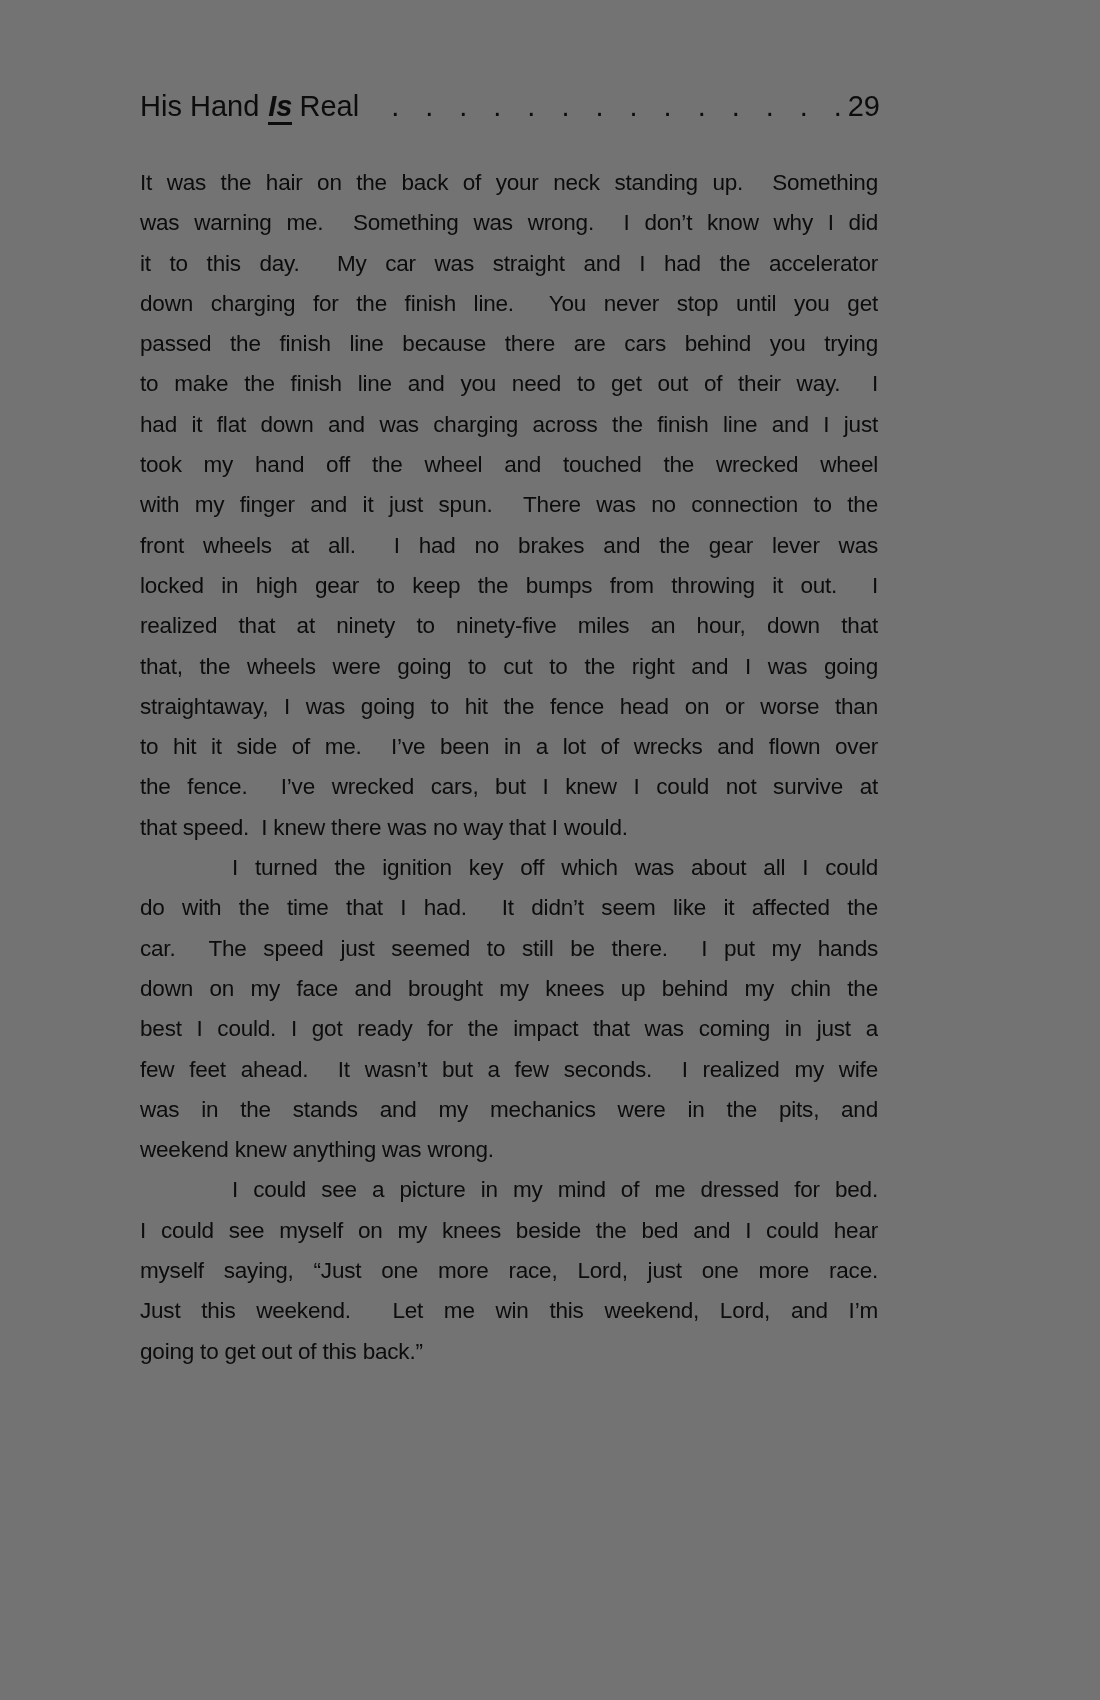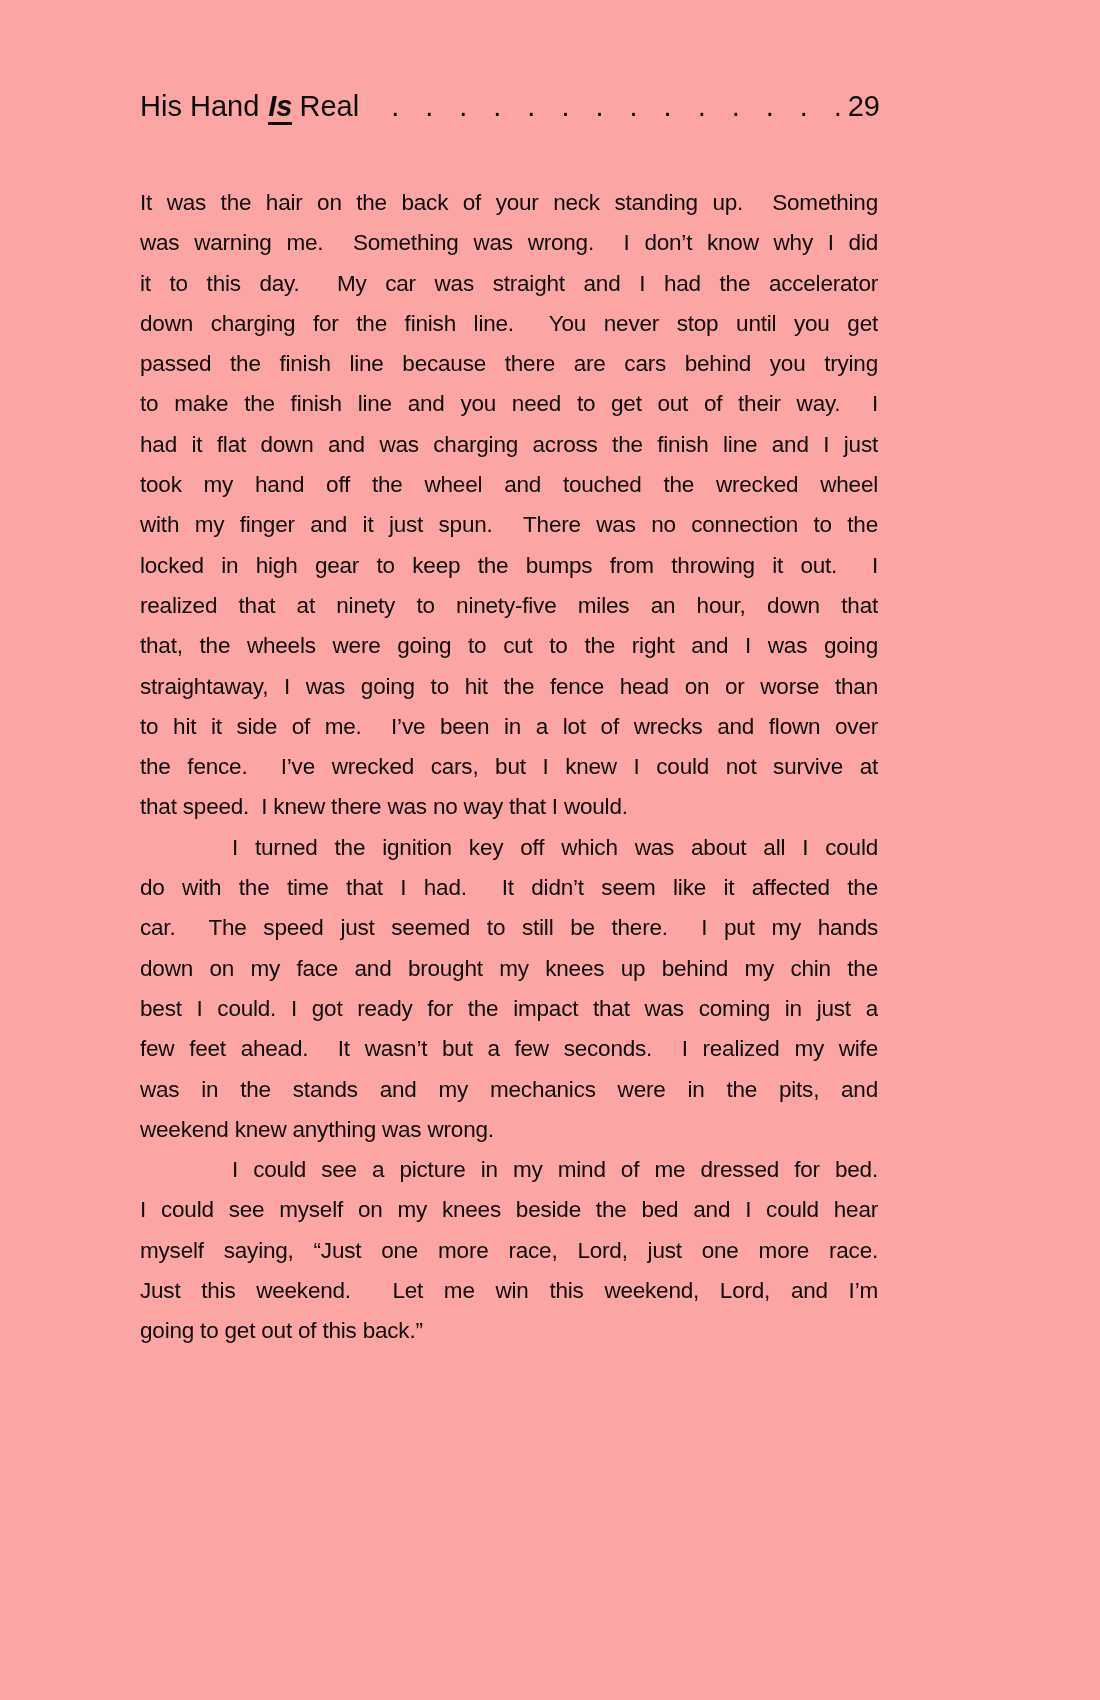--- a/index.html
+++ b/index.html
@@ -4,21 +4,21 @@
 <style>
   html, body {
     margin: 0;
     padding: 0;
     background: #ffffff;
   }
   .page {
     position: relative;
     width: 1100px;
     height: 1700px;
-    background: #fca5a5;
+    background: #737373;
     overflow: hidden;
     font-family: "Liberation Sans", sans-serif;
     color: #0c0c0c;
   }
   .header {
     position: absolute;
     left: 140px;
     top: 86px;
     width: 740px;
     display: flex;
@@ -47,21 +47,20 @@
     margin-left: 2px;
   }
   .bodytext {
     position: absolute;
     left: 140px;
     top: 163px;
     width: 738px;
     font-size: 22.5px;
     letter-spacing: -0.2px;
     line-height: 40.3px;
-    margin-top: 20px;
   }
   .para {
     margin: 0;
   }
   .line {
     height: 40.3px;
     text-align: justify;
     text-align-last: justify;
     overflow: hidden;
   }
@@ -85,20 +84,21 @@
       <div class="para">
         <div class="line">It was the hair on the back of your neck standing up.&nbsp; Something</div>
         <div class="line">was warning me.&nbsp; Something was wrong.&nbsp; I don’t know why I did</div>
         <div class="line">it to this day.&nbsp; My car was straight and I had the accelerator</div>
         <div class="line">down charging for the finish line.&nbsp; You never stop until you get</div>
         <div class="line">passed the finish line because there are cars behind you trying</div>
         <div class="line">to make the finish line and you need to get out of their way.&nbsp; I</div>
         <div class="line">had it flat down and was charging across the finish line and I just</div>
         <div class="line">took my hand off the wheel and touched the wrecked wheel</div>
         <div class="line">with my finger and it just spun.&nbsp; There was no connection to the</div>
+        <div class="line">front wheels at all.&nbsp; I had no brakes and the gear lever was</div>
         <div class="line">locked in high gear to keep the bumps from throwing it out.&nbsp; I</div>
         <div class="line">realized that at ninety to ninety-five miles an hour, down that</div>
         <div class="line">that, the wheels were going to cut to the right and I was going</div>
         <div class="line">straightaway, I was going to hit the fence head on or worse than</div>
         <div class="line">to hit it side of me.&nbsp; I’ve been in a lot of wrecks and flown over</div>
         <div class="line">the fence.&nbsp; I’ve wrecked cars, but I knew I could not survive at</div>
         <div class="line lastline">that speed.&nbsp; I knew there was no way that I would.</div>
       </div>
       <div class="para">
         <div class="line indent">I turned the ignition key off which was about all I could</div>

